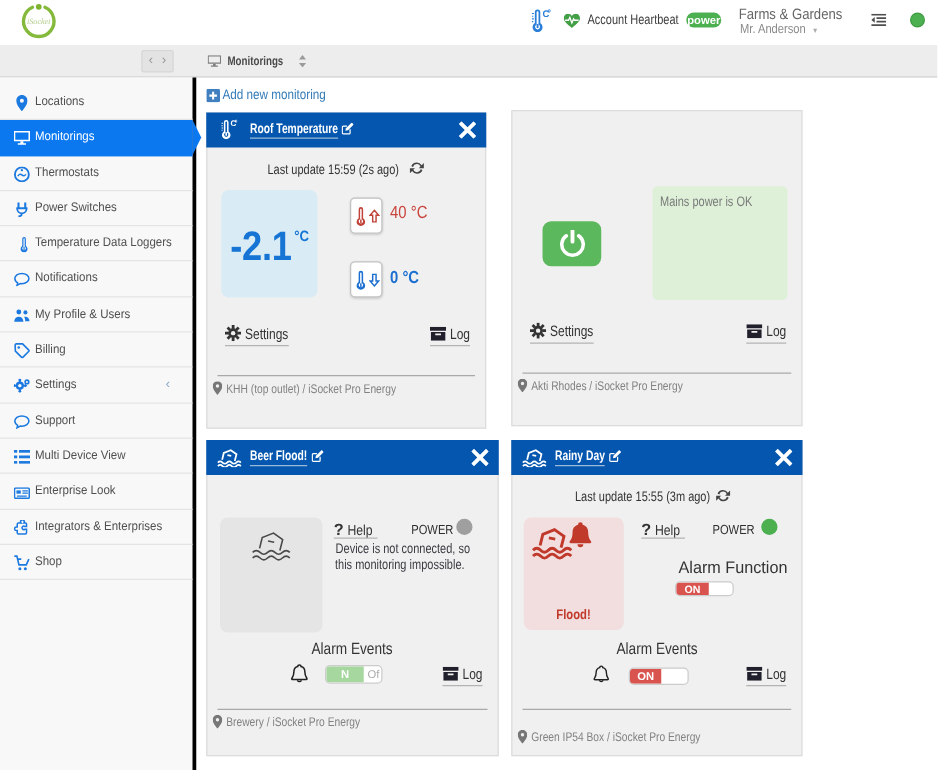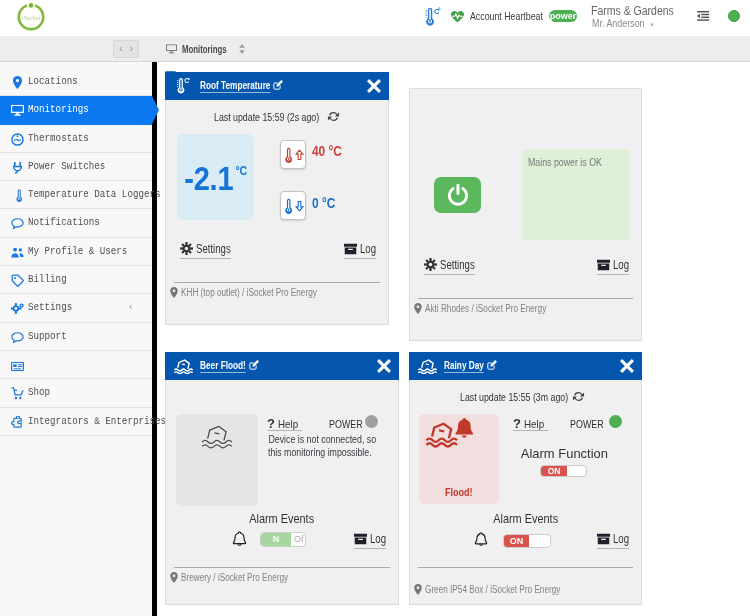--- a/index.html
+++ b/index.html
@@ -8,21 +8,21 @@
 .t { display:inline-block; transform:scaleX(var(--s,.82)); transform-origin:0 50%; white-space:nowrap; }
 .tc { display:inline-block; transform:scaleX(var(--s,.82)); transform-origin:50% 50%; white-space:nowrap; }
 
 
 #topbar { position:absolute; left:0; top:0; width:750px; height:36px; background:#fff; }
 #toolbar { position:absolute; left:0; top:36px; width:750px; height:26px; background:#ededed; border-bottom:1px solid #d4d4d4; }
 #collapsebtn { position:absolute; left:113px; top:4px; width:26px; height:18px; background:#e3e3e3; border:1px solid #d6d6d6; border-radius:2px; color:#979797; font-size:11px; text-align:center; line-height:15px; letter-spacing:3px; text-indent:3px; }
 #pagehead { position:absolute; left:166px; top:4px; height:18px; color:#555; }
 
 
-#sidebar { position:absolute; left:0; top:62px; width:157px; height:554px; background:#f8f8f8; border-right:5px solid #000000;font-family:Liberation Mono, monospace; }
+#sidebar { position:absolute; left:0; top:62px; width:157px; height:554px; background:#f8f8f8; border-right:3px solid #000000; }
 #sidebar ul { list-style:none; padding-top:6px; }
 #sidebar li { position:relative; height:28.3px; line-height:27.3px; border-bottom:1px solid #e4e4e4; color:#4f4f4f; font-size:10px; }
 #sidebar li svg { position:absolute; left:11px; top:8px; width:13px !important; height:13px !important; }
 #sidebar li .lbl { position:absolute; left:28px; top:0; }
 #sidebar li .t { --s:.92; }
 #sidebar li.sel { background:#0b78f0; color:#fff; border-bottom:1px solid #0b78f0; }
 #sidebar li.sel:after { content:""; position:absolute; right:-7px; top:0px; border-top:14px solid transparent; border-bottom:14px solid transparent; border-left:7px solid #0b78f0; }
 .chev { position:absolute; right:18px; top:0; color:#8fa8c8; font-size:11px; }
 
 
@@ -298,45 +298,52 @@
         <span class="lbl"><span class="t">Settings</span></span>
         <span class="chev">‹</span>
       </li>
     <li>
         <svg width="14" height="13" viewBox="0 0 15 13" color="#1b79e0">
           <use href="#i-bub"></use>
         </svg>
         <span class="lbl"><span class="t">Support</span></span>
       </li>
     <li>
+        <svg width="14" height="12" viewBox="0 0 14 12" color="#1b79e0">
+          <use href="#i-list"></use>
+        </svg>
+        <span class="lbl"><span class="t">Multi Device View</span></span>
+      </li>
+    <li>
         <svg width="15" height="11" viewBox="0 0 15 11" color="#1b79e0" style="top:9px;">
           <use href="#i-card"></use>
         </svg>
+        <span class="lbl"><span class="t">Enterprise Look</span></span>
+      </li>
+    <li>
+        <svg width="14" height="14" viewBox="0 0 14 14" color="#1b79e0">
+          <use href="#i-puz"></use>
+        </svg>
+        <span class="lbl"><span class="t">Integrators &amp; Enterprises</span></span>
       </li>
     <li>
         <svg width="14" height="14" viewBox="0 0 14 14" color="#1b79e0">
           <use href="#i-cart"></use>
         </svg>
         <span class="lbl"><span class="t">Shop</span></span>
-      </li>
-    <li>
-        <svg width="14" height="14" viewBox="0 0 14 14" color="#1b79e0">
-          <use href="#i-puz"></use>
-        </svg>
-        <span class="lbl"><span class="t">Integrators &amp; Enterprises</span></span>
       </li>
   </ul>
 </div>
 <div id="addnew" class="abs" style="left:165px;top:70px;height:14px;color:#337ab7;font-size:11px;">
   <svg width="11" height="11" viewBox="0 0 12 12" style="position:absolute;left:0;top:1px;color:#4080c0;">
       <use href="#i-plussq"></use>
     </svg>
   <span class="t" style="--s:.85;position:absolute;left:13px;top:0;">Add new monitoring</span>
 </div>
-<div class="card" id="c1" style="left:165px;top:72px;width:224px;height:253px;">
+<div class="card" id="c1" style="left:165px;top:90px;width:224px;height:253px;">
   <div class="chead">
     <svg width="13" height="17" viewBox="0 0 16 20" style="position:absolute;left:12px;top:5px;color:#fff;">
         <use href="#i-thermC"></use>
       </svg>
     <div class="ttl"><span class="t" style="--s:.75;"><span class="tt">Roof Temperature</span></span><svg width="10" height="10" viewBox="0 0 12 12" style="position:absolute;left:73px;top:1px;color:#fff;">
           <use href="#i-edit"></use>
         </svg></div>
     <div class="cx"><svg width="14" height="14" viewBox="0 0 14 14">
           <use href="#i-x"></use>
         </svg></div>
@@ -348,21 +355,21 @@
     <div class="abs" style="left:0;top:26px;width:100%;text-align:center;font-size:33px;font-weight:bold;color:#1574d4;letter-spacing:-0.3px;"><span class="tc" style="--s:.88;">-2.1<span style="font-size:12px;letter-spacing:0;vertical-align:15px;"> °C</span></span></div>
   </div>
   <div class="abs" style="left:114px;top:67px;width:26px;height:29px;background:#fff;border:1px solid #c2c2c2;border-radius:4px;box-shadow:0 1px 2px rgba(0,0,0,.15);">
     <svg width="10" height="16" viewBox="0 0 10 16" style="position:absolute;left:3px;top:6px;color:#c0443a;">
         <use href="#i-therm"></use>
       </svg>
     <svg width="9" height="12" viewBox="0 0 10 13" style="position:absolute;left:14px;top:8px;color:#c0443a;">
         <use href="#i-uarr"></use>
       </svg>
   </div>
-  <div class="abs" style="left:146px;top:70px;font-size:14px;font-weight:bold;color:#c9443c;"><span class="t" style="--s:.85;">40 °C</span></div>
+  <div class="abs" style="left:146px;top:70px;font-size:14px;font-weight:normal;color:#c9443c;"><span class="t" style="--s:.85;">40 °C</span></div>
   <div class="abs" style="left:114px;top:118px;width:26px;height:29px;background:#fff;border:1px solid #c2c2c2;border-radius:4px;box-shadow:0 1px 2px rgba(0,0,0,.15);">
     <svg width="10" height="16" viewBox="0 0 10 16" style="position:absolute;left:3px;top:6px;color:#1b6fd0;">
         <use href="#i-therm"></use>
       </svg>
     <svg width="9" height="12" viewBox="0 0 10 13" style="position:absolute;left:14px;top:8px;color:#1b6fd0;">
         <use href="#i-darr"></use>
       </svg>
   </div>
   <div class="abs" style="left:146px;top:122px;font-size:14px;font-weight:bold;color:#1b6fd0;"><span class="t" style="--s:.85;">0 °C</span></div>
   <div class="linkrow" style="left:14px;top:169px;">
@@ -479,21 +486,21 @@
         <use href="#i-floodbell"></use>
       </svg>
     <div class="abs" style="left:0;top:72px;width:100%;text-align:center;font-size:11px;font-weight:bold;color:#c0392b;"><span class="tc" style="--s:.82;">Flood!</span></div>
   </div>
   <div class="abs" style="left:103px;top:63px;font-size:12px;color:#333;">
     <span style="font-weight:bold;font-size:13px;">?</span>&nbsp;<span class="t" style="--s:.85;font-size:11.5px;">Help</span>
     <div class="abs" style="left:0;top:14px;width:35px;border-top:1px solid #b3b3b3;"></div>
   </div>
   <div class="abs" style="left:160px;top:65px;font-size:10.5px;color:#2e2e2e;"><span class="t" style="--s:.85;">POWER</span></div>
   <div class="abs" style="left:199px;top:62px;width:13px;height:13px;border-radius:50%;background:#4caf50;"></div>
-  <div class="abs" style="left:87px;top:93px;width:135px;text-align:center;font-size:13.5px;color:#333;"><span class="tc" style="--s:.96;">Alarm Function</span></div>
+  <div class="abs" style="left:87px;top:93px;width:135px;text-align:right;font-size:13.5px;color:#333;"><span class="tc" style="--s:.96;">Alarm Function</span></div>
   <div class="abs" style="left:130px;top:112px;width:47px;height:12px;border:1px solid #ccc;border-radius:4px;background:#fff;overflow:hidden;">
     <div class="abs" style="left:0;top:0;width:26px;height:10px;background:#d9534f;color:#fff;font-size:8.5px;font-weight:bold;text-align:center;line-height:10px;">ON</div>
   </div>
   <div class="abs" style="left:0;top:158px;width:100%;text-align:center;font-size:13px;color:#333;"><span class="tc" style="--s:.84;">Alarm Events</span></div>
   <svg width="14" height="18" viewBox="0 0 16 17" style="position:absolute;left:64px;top:177px;color:#222;">
       <use href="#i-bell"></use>
     </svg>
   <div class="abs" style="left:93px;top:181px;width:48px;height:14px;border:1px solid #ccc;border-radius:4px;background:#fff;overflow:hidden;">
     <div class="abs" style="left:0;top:0;width:25px;height:12px;background:#d9534f;color:#fff;font-size:9px;font-weight:bold;text-align:center;line-height:12px;">ON</div>
   </div>

